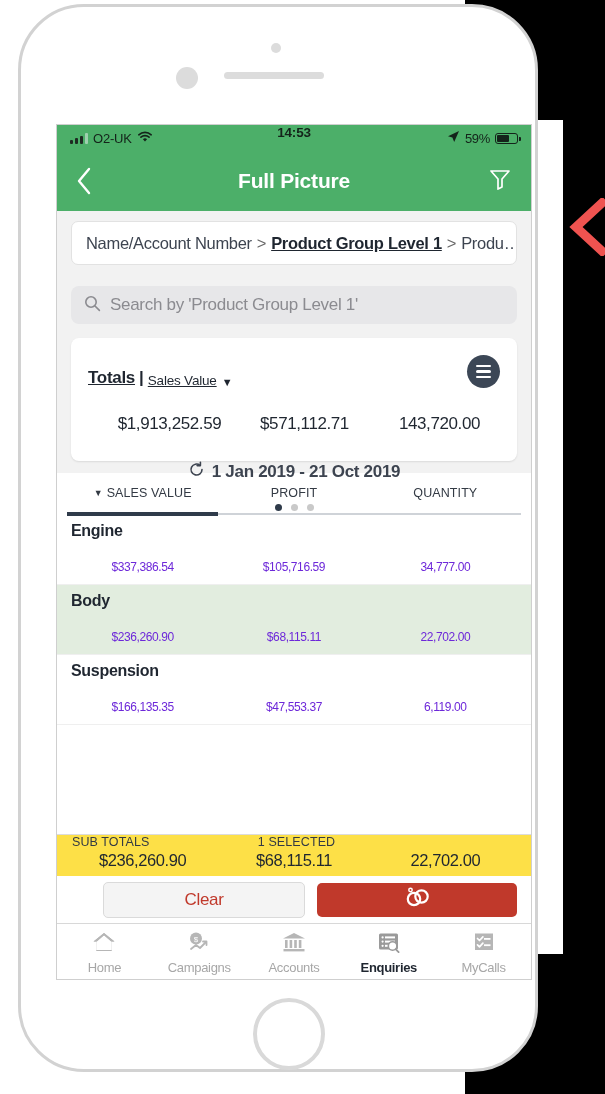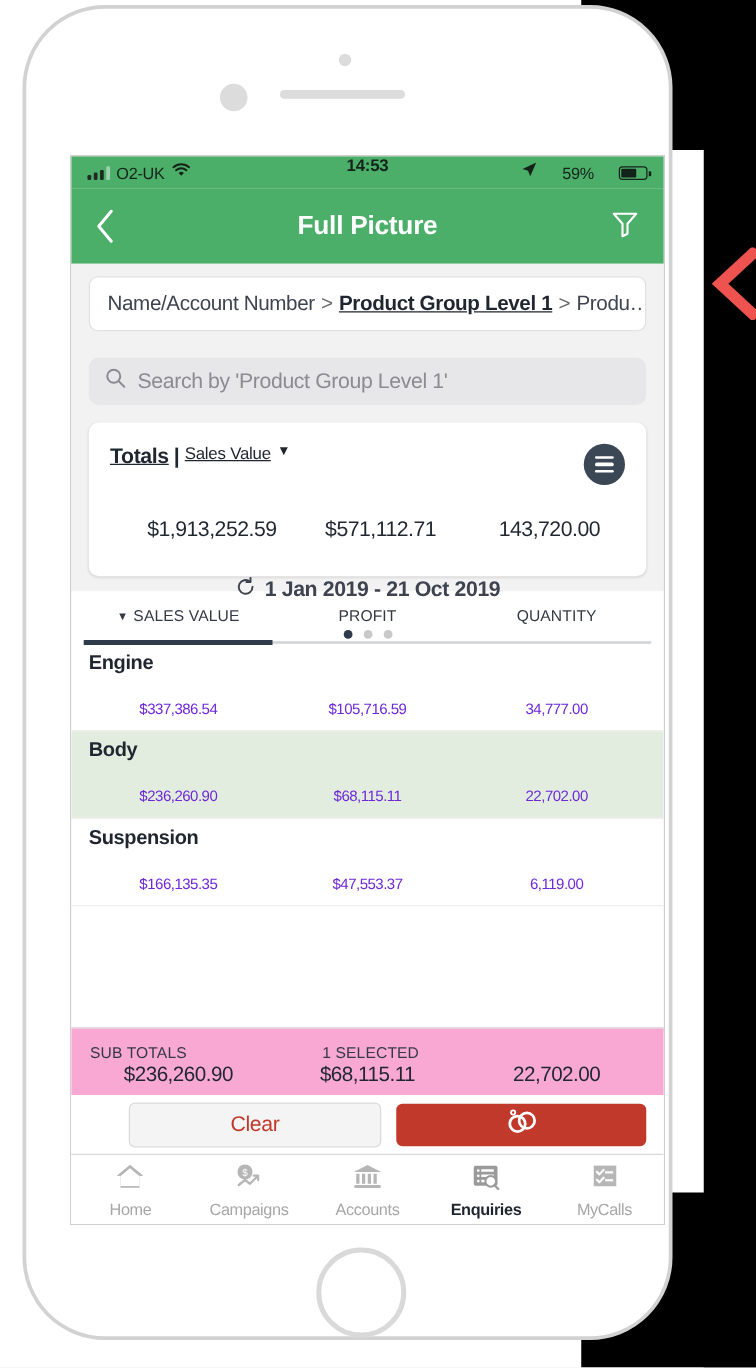--- a/index.html
+++ b/index.html
@@ -39,21 +39,21 @@
   }
   .sb-left{display:flex;align-items:center;gap:5px;}
   .bars{display:flex;align-items:flex-end;gap:2px;height:11px;}
   .bars i{display:block;width:3px;background:#1e2a22;border-radius:1px;}
   .bars i:nth-child(1){height:4px;}
   .bars i:nth-child(2){height:6px;}
   .bars i:nth-child(3){height:8px;}
   .bars i:nth-child(4){height:11px;background:#9ecfae;}
   .carrier{font-size:13px;color:#14231a;font-weight:400;letter-spacing:-0.2px;}
   .sb-time{position:absolute;left:0;right:0;text-align:center;font-size:13.5px;font-weight:700;color:#14231a;letter-spacing:-0.2px;}
-  .sb-right{margin-left:auto;display:flex;align-items:center;gap:20px;position:relative;z-index:2;}
+  .sb-right{margin-left:auto;display:flex;align-items:center;gap:5px;position:relative;z-index:2;}
   .batt-pct{font-size:13px;color:#14231a;letter-spacing:-0.3px;}
   .batt{width:23px;height:11px;border:1.5px solid #14231a;border-radius:3px;position:relative;box-sizing:border-box;}
   .batt::after{content:"";position:absolute;right:-4px;top:3px;width:2px;height:4px;background:#14231a;border-radius:0 1px 1px 0;}
   .batt-fill{position:absolute;left:1px;top:1px;bottom:1px;width:58%;background:#14231a;border-radius:1px;}
 
   
   .navbar{
     height:60px;background:#4caf69;display:flex;align-items:center;
     padding:0 18px;box-sizing:border-box;position:relative;
   }
@@ -94,21 +94,21 @@
     padding:0 13px;box-sizing:border-box;gap:9px;z-index:4;
   }
   .search-ph{font-size:17px;color:#8b8b90;letter-spacing:-0.3px;}
 
   
   .totals-card{
     position:absolute;top:127px;left:14px;right:14px;height:123px;
     background:#fff;border-radius:8px;box-shadow:0 1px 2px rgba(0,0,0,.10);
     z-index:4;box-sizing:border-box;
   }
-  .totals-head{display:flex;align-items:flex-start;padding:17px 17px 0 17px;}
+  .totals-head{display:flex;align-items:flex-end;padding:17px 17px 0 17px;}
   .totals-lbl{font-size:17px;font-weight:700;color:#1f2630;text-decoration:underline;letter-spacing:-0.3px;}
   .totals-pipe{font-size:17px;font-weight:700;color:#1f2630;margin:0 4px;}
   .totals-metric{font-size:13.5px;color:#1f2630;text-decoration:underline;letter-spacing:-0.2px;}
   .caret{font-size:11px;color:#1f2630;margin-left:5px;}
   .burger{
     margin-left:auto;width:33px;height:33px;border-radius:50%;background:#3c4756;
     display:flex;flex-direction:column;align-items:center;justify-content:center;gap:3px;
     cursor:pointer;
   }
   .burger span{display:block;width:15px;height:2.4px;background:#fff;border-radius:2px;}
@@ -129,22 +129,22 @@
   .dots i.on{background:#2f3b4a;}
 
   .row{padding:7px 10px 10px 10px;box-sizing:border-box;border-bottom:1px solid #efefef;}
   .row.sel{background:#e2eddf;}
   .row-name{font-size:16px;font-weight:700;color:#1f2630;letter-spacing:-0.3px;padding-left:4px;}
   .row-vals{display:flex;margin-top:20px;}
   .row-vals div{flex:1;text-align:center;font-size:12px;color:#6d28d9;letter-spacing:-0.4px;}
 
   
   .subtotals{
-    position:absolute;left:0;right:0;bottom:105px;background:#f9a8d4;
-    border-top:1px solid #dcdcdc;padding:12px 10px 6px 10px;box-sizing:border-box;z-index:6;
+    position:absolute;left:0;right:0;bottom:105px;background:#fde047;
+    border-top:1px solid #dcdcdc;padding:0 10px 6px 10px;box-sizing:border-box;z-index:6;
   }
   .sub-head{display:flex;}
   .sub-head div{flex:1;font-size:12.5px;color:#333a44;letter-spacing:0.1px;}
   .sub-head .c1{text-align:left;padding-left:5px;}
   .sub-head .c2{text-align:center;}
   .sub-head .c3{text-align:center;}
   .sub-vals{display:flex;margin-top:2px;}
   .sub-vals div{flex:1;text-align:center;font-size:16.5px;color:#1f2630;letter-spacing:-0.4px;}
 
   

